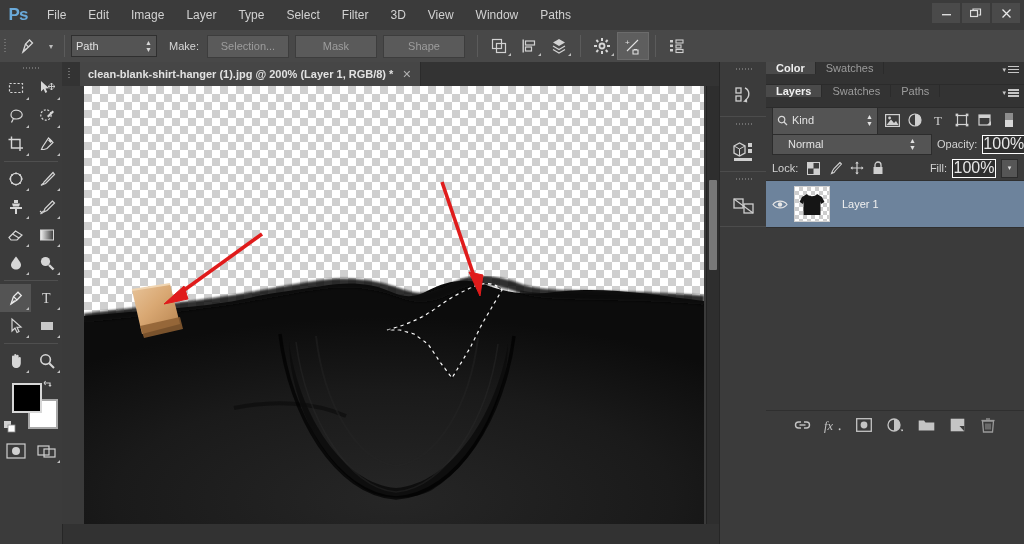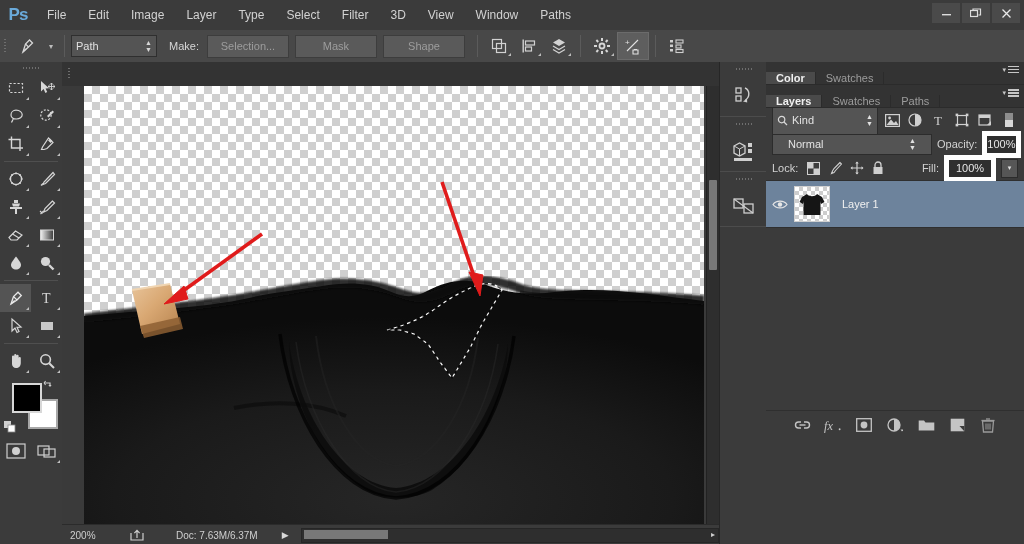--- a/index.html
+++ b/index.html
@@ -92,40 +92,40 @@
   
   .icondock{position:absolute;left:719px;top:62px;width:47px;height:482px;background:#3b3b3b;
             border-left:1px solid #262626;border-right:1px solid #262626;}
   .dockgrip{height:14px;display:flex;align-items:center;justify-content:center;}
   .dockgrip i{width:16px;height:2px;background:repeating-linear-gradient(to right,#6e6e6e 0 1px,transparent 1px 3px);}
   .dockbtn{width:47px;height:40px;display:flex;align-items:center;justify-content:center;}
   .dsep{width:47px;height:1px;background:#4c4c4c;}
 
   
   .panels{position:absolute;left:766px;top:62px;width:258px;height:482px;background:#3b3b3b;}
-  .ptabs{display:flex;align-items:flex-end;height:22px;background:#333;border-bottom:1px solid #2b2b2b;position:relative;}
+  .ptabs{display:flex;align-items:flex-start;height:22px;background:#333;border-bottom:1px solid #2b2b2b;position:relative;}
   .ptab{padding:0 10px;display:flex;align-items:center;font-size:11px;color:#9c9c9c;border-right:1px solid #2b2b2b;}
   .ptab.on{background:#4a4a4a;color:#f0f0f0;font-weight:bold;}
   .pmenu{position:absolute;right:5px;top:4px;display:flex;align-items:center;gap:2px;}
   .pmenu .cv{font-size:7px;color:#c6c6c6;}
   .pmenu .ln{width:11px;height:8px;
      background:repeating-linear-gradient(to bottom,#c6c6c6 0 1.5px,transparent 1.5px 3px);}
   .panelbody{background:#3b3b3b;}
 
   .lrow{display:flex;align-items:center;height:24px;padding:0 6px;gap:5px;}
   .kindsel{flex:0 0 96px;height:19px;background:#545454;border:1px solid #2c2c2c;display:flex;align-items:center;
            padding:8px 4px;font-size:11px;color:#e2e2e2;}
   .kindsel .sp{margin-left:auto;font-size:7px;line-height:7px;}
   .kicon{width:21px;height:19px;display:flex;align-items:center;justify-content:center;}
   .modesel{flex:0 0 128px;height:19px;background:#545454;border:1px solid #2c2c2c;display:flex;align-items:center;
            padding:0 15px;font-size:11px;color:#e2e2e2;}
   .modesel .sp{margin-left:auto;font-size:7px;line-height:7px;}
   .fieldlbl{font-size:11px;color:#d2d2d2;}
-  .numfield{width:42px;height:17px;background:#2f2f2f;border:5px solid #ffffff;display:flex;align-items:center;
-            justify-content:center;font-size:11px;color:#e6e6e6;}
+  .numfield{width:42px;height:17px;background:#2f2f2f;border:1px solid #ffffff;display:flex;align-items:center;
+            justify-content:center;font-size:16px;color:#e6e6e6;}
   .numcaret{width:15px;height:17px;background:#565656;border:1px solid #2c2c2c;display:flex;
             align-items:center;justify-content:center;font-size:7px;color:#dedede;}
   .lockicons{display:flex;align-items:center;gap:8px;margin-left:4px;}
   .psep{height:1px;background:#2f2f2f;}
 
   .layerlist{background:#3b3b3b;height:258px;position:relative;}
   .layerrow{display:flex;align-items:center;height:46px;background:#6d839c;border-bottom:1px solid #2f2f2f;}
   .eye{width:28px;display:flex;align-items:center;justify-content:center;}
   .thumb{width:36px;height:36px;border:1px solid #cfcfcf;box-sizing:border-box;
      background-image:
@@ -478,20 +478,24 @@
         </svg>
         <span class="tri"></span>
       </div>
     </div>
   </div>
 
   <div class="tabstrip">
     <div class="tabgrip">
         <i></i>
       </div>
+    <div class="doctab">
+      <span>clean-blank-shirt-hanger (1).jpg @ 200% (Layer 1, RGB/8) *</span>
+      <span class="x">✕</span>
+    </div>
   </div>
 
   <div class="canvaswrap">
     <div class="canvas">
       <svg class="shirt" viewBox="0 0 620 438" preserveAspectRatio="none">
         <defs>
           <linearGradient id="wood" x1="0" y1="0" x2="1" y2="1">
             <stop offset="0" stop-color="#e8c49a"></stop>
             <stop offset="0.45" stop-color="#d9a873"></stop>
             <stop offset="1" stop-color="#b5814d"></stop>
@@ -557,35 +561,20 @@
           <path d="M396 210 L385 186 L399 189 Z"></path>
         </g>
       </svg>
     </div>
 
     <div class="vscroll">
       <div class="vthumb"></div>
     </div>
   </div>
 
-  <div class="statusbar">
-    <div class="zoomfield">200%</div>
-    <div class="shareicon">
-      <svg width="14" height="12" viewBox="0 0 14 12">
-        <path d="M1 4 v7 h12 V4" fill="none" stroke="#cfcfcf" stroke-width="1.2"></path>
-        <path d="M7 9 V2 M4.4 4.2 L7 1.4 L9.6 4.2" fill="none" stroke="#cfcfcf" stroke-width="1.2"></path>
-      </svg>
-    </div>
-    <div class="docinfo">Doc: 7.63M/6.37M</div>
-    <div class="sb-arrow">▶</div>
-    <div class="hsbar">
-      <div class="hsthumb"></div>
-      <div class="hs-right">▸</div>
-    </div>
-  </div>
 
   <div class="icondock">
     <div class="dockgrip">
         <i></i>
       </div>
     <div class="dockbtn">
       <svg width="24" height="24" viewBox="0 0 24 24">
         <rect x="4" y="4" width="5" height="5" fill="none" stroke="#cfcfcf" stroke-width="1.3"></rect>
         <rect x="4" y="12" width="5" height="5" fill="none" stroke="#cfcfcf" stroke-width="1.3"></rect>
         <path d="M13 4 C18 6 18 13 13.5 16" fill="none" stroke="#cfcfcf" stroke-width="1.4"></path>

